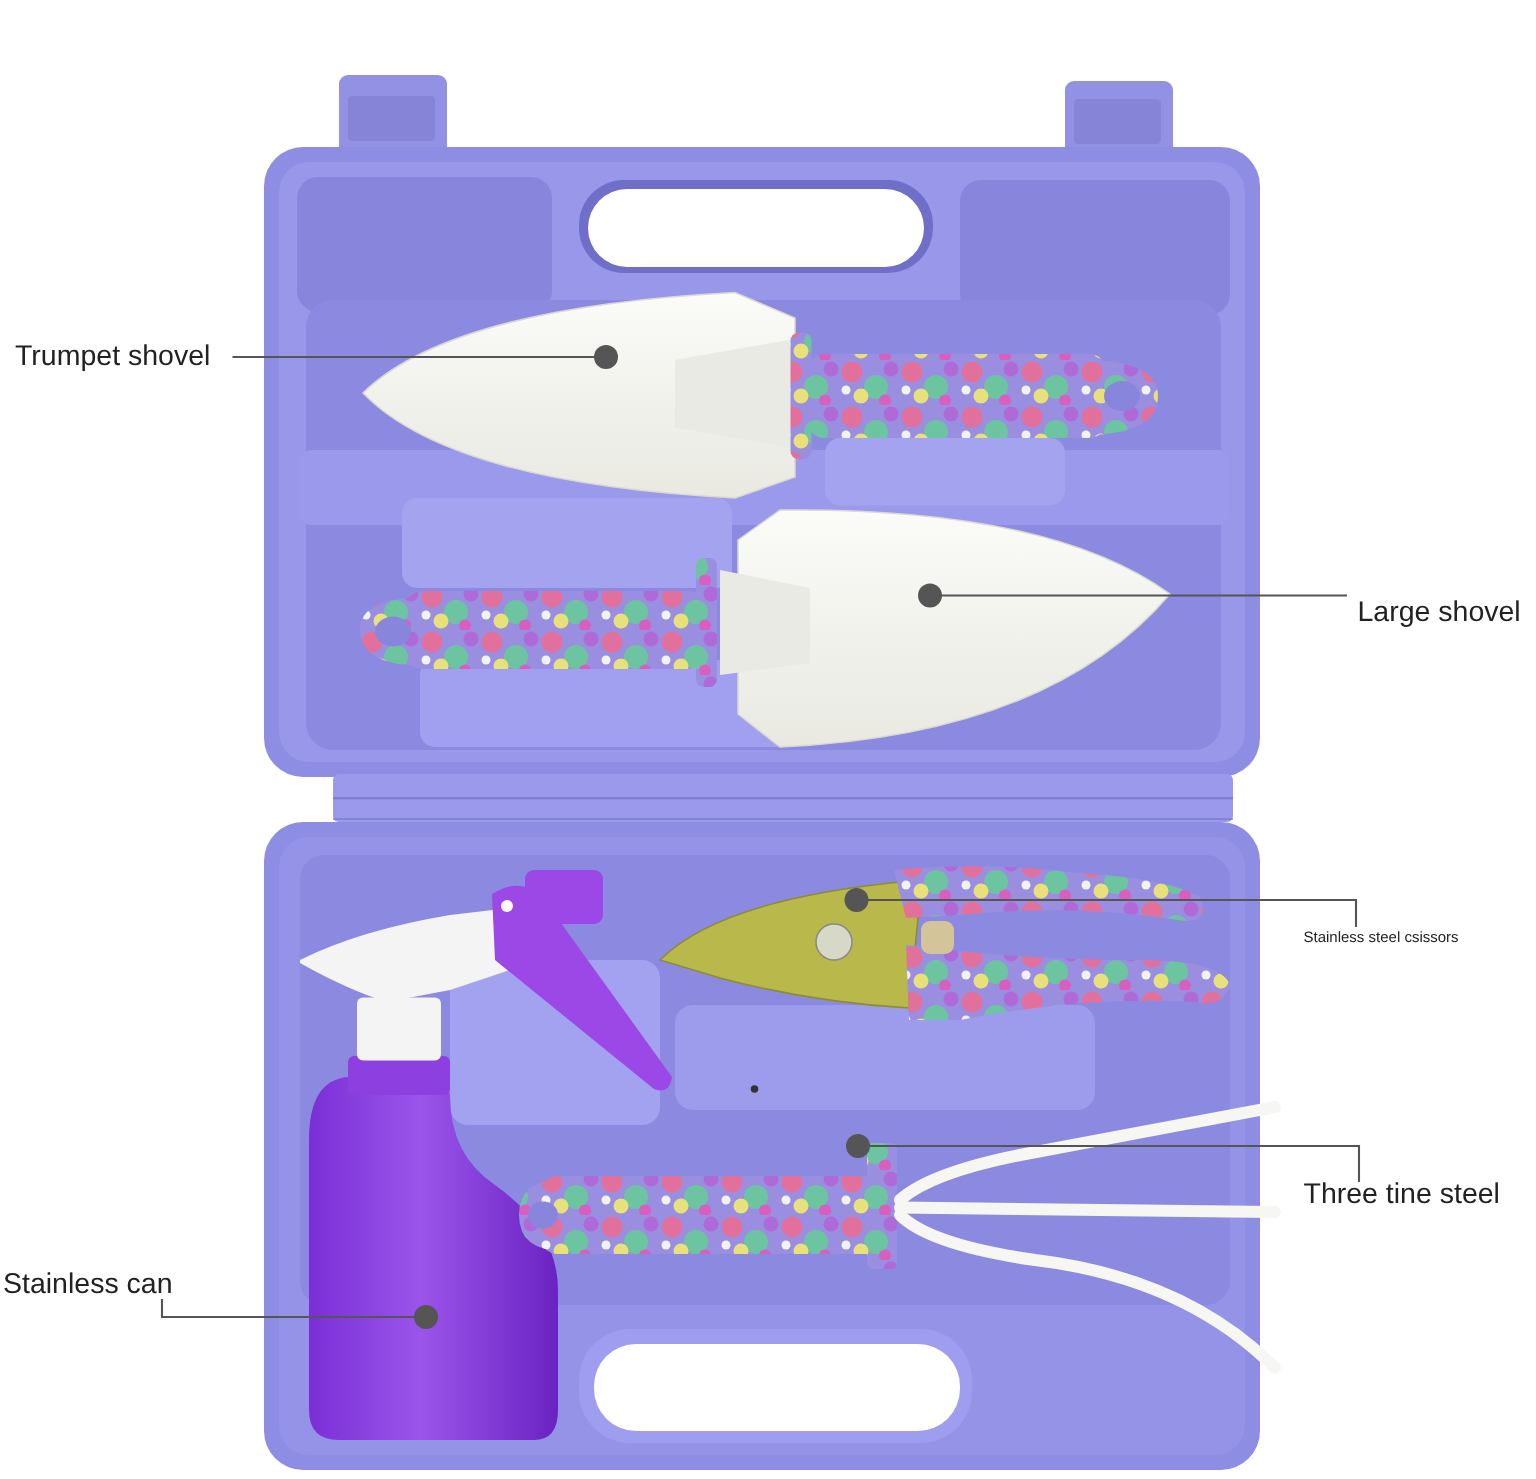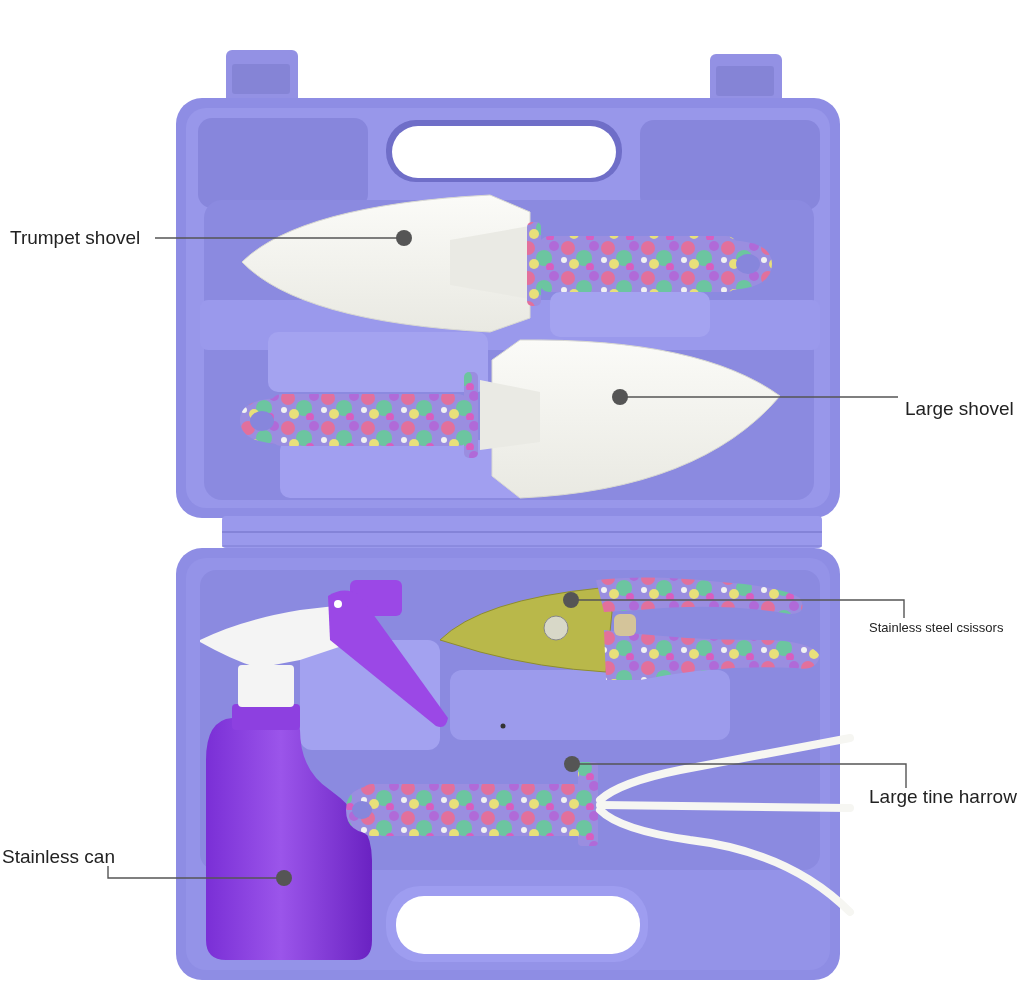--- a/index.html
+++ b/index.html
@@ -1,21 +1,21 @@
 <!DOCTYPE html>
 <html><head>
 <meta charset="utf-8">
 <style>
   html, body { margin: 0; padding: 0; background: #ffffff; }
   body { width: 1024px; height: 986px; position: relative; overflow: hidden;
          font-family: "Liberation Sans", sans-serif; }
   #stage { position: absolute; left: 0; top: 0; width: 1024px; height: 986px; }
   .label { position: absolute; color: #222; white-space: nowrap; line-height: 1; }
   .label.big { font-size: 19px; }
-  .label.small { font-size: 13px; }
+  .label.small { font-size: 10px; }
   svg { position: absolute; left: 0; top: 0; }
 </style>
 </head>
 <body>
 
 <div id="stage">
 <svg width="1024" height="986" viewBox="0 0 1024 986">
   <defs>
     <pattern id="floral" width="40" height="30" patternUnits="userSpaceOnUse">
       <rect width="40" height="30" fill="#9a8ee0"></rect>
@@ -137,15 +137,15 @@
     <circle cx="620" cy="397" r="8"></circle>
     <circle cx="571" cy="600" r="8"></circle>
     <circle cx="572" cy="764" r="8"></circle>
     <circle cx="284" cy="878" r="8"></circle>
   </g>
 </svg>
 
 <div class="label big" style="left:10px; top:228px;">Trumpet shovel</div>
 <div class="label big" style="left:905px; top:387px;margin-top:12px;">Large shovel</div>
 <div class="label small" style="left:869px; top:621px;">Stainless steel csissors</div>
-<div class="label big" style="left:869px; top:787px;">Large tine harrow</div>
+<div class="label big" style="left:869px; top:787px;">Three tine steel</div>
 <div class="label big" style="left:2px; top:847px;">Stainless can</div>
 </div>
 
 </body></html>

